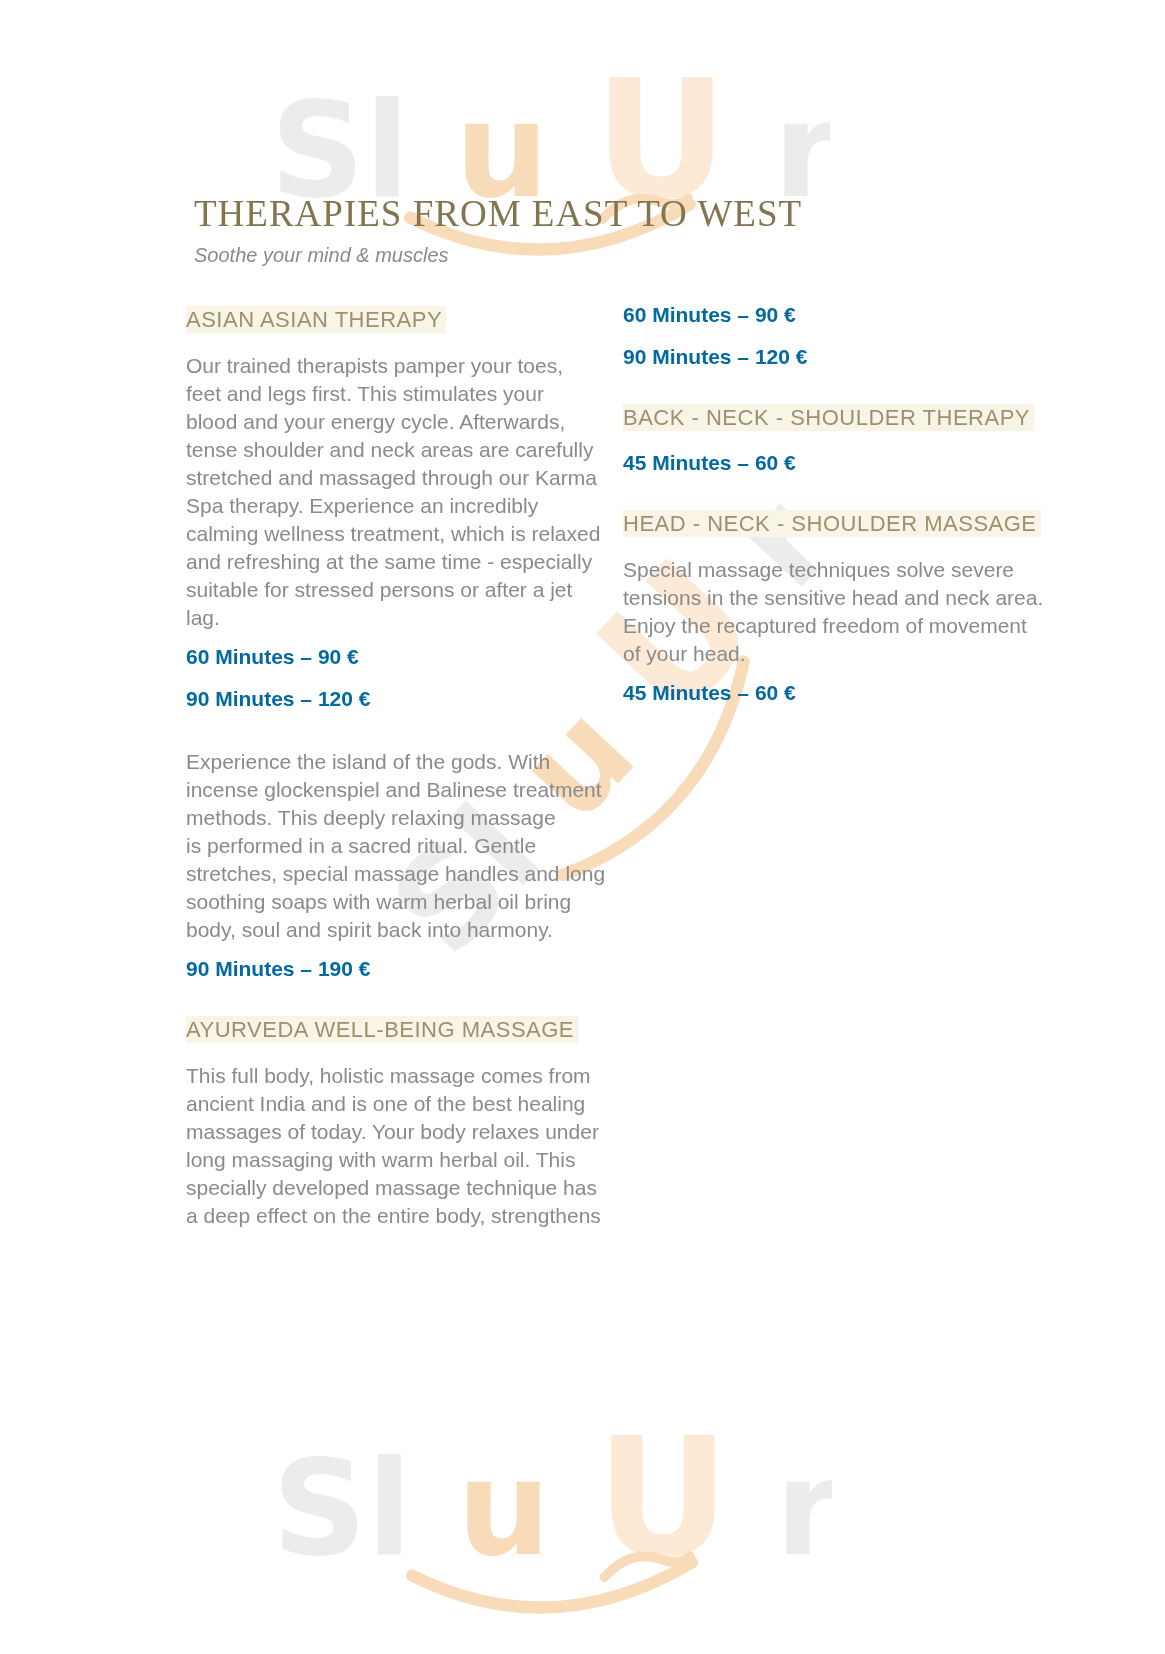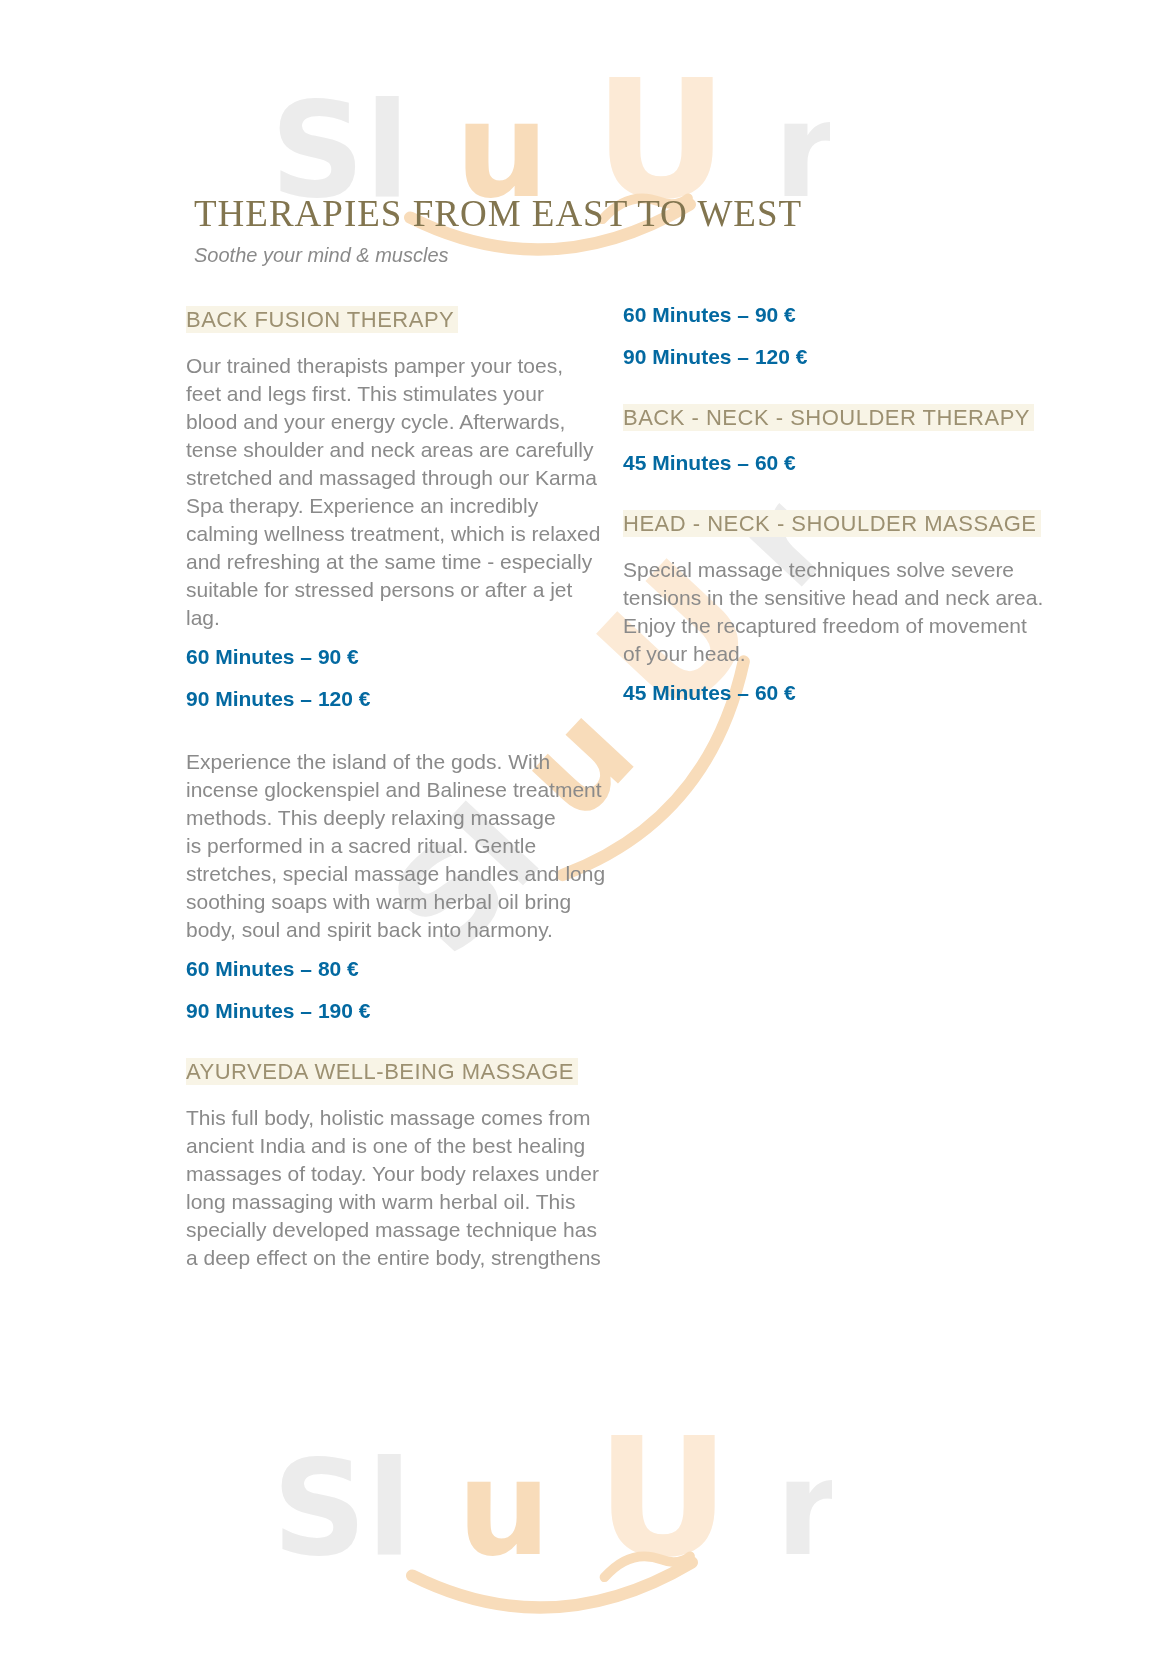--- a/index.html
+++ b/index.html
@@ -81,21 +81,21 @@
   </svg>
 
   <div class="content">
 
     <h1 class="page-title">THERAPIES FROM EAST TO WEST</h1>
     <p class="page-subtitle">Soothe your mind &amp; muscles</p>
 
     <div class="col col-left">
 
       <div class="menu-section">
-        <h3 class="section-heading"><span class="hl">BACK FUSION THERAPY</span></h3>
+        <h3 class="section-heading"><span class="hl">ASIAN ASIAN THERAPY</span></h3>
         <p class="section-body">Our trained therapists pamper your toes,
 feet and legs first. This stimulates your
 blood and your energy cycle. Afterwards,
 tense shoulder and neck areas are carefully
 stretched and massaged through our Karma
 Spa therapy. Experience an incredibly
 calming wellness treatment, which is relaxed
 and refreshing at the same time - especially
 suitable for stressed persons or after a jet
 lag.</p>
@@ -104,21 +104,20 @@
       </div>
 
       <div class="menu-section">
         <p class="section-body">Experience the island of the gods. With
 incense glockenspiel and Balinese treatment
 methods. This deeply relaxing massage
 is performed in a sacred ritual. Gentle
 stretches, special massage handles and long
 soothing soaps with warm herbal oil bring
 body, soul and spirit back into harmony.</p>
-        <p class="price-line">60 Minutes – 80 €</p>
         <p class="price-line">90 Minutes – 190 €</p>
       </div>
 
       <div class="menu-section">
         <h3 class="section-heading"><span class="hl">AYURVEDA WELL-BEING MASSAGE</span></h3>
         <p class="section-body">This full body, holistic massage comes from
 ancient India and is one of the best healing
 massages of today. Your body relaxes under
 long massaging with warm herbal oil. This
 specially developed massage technique has

